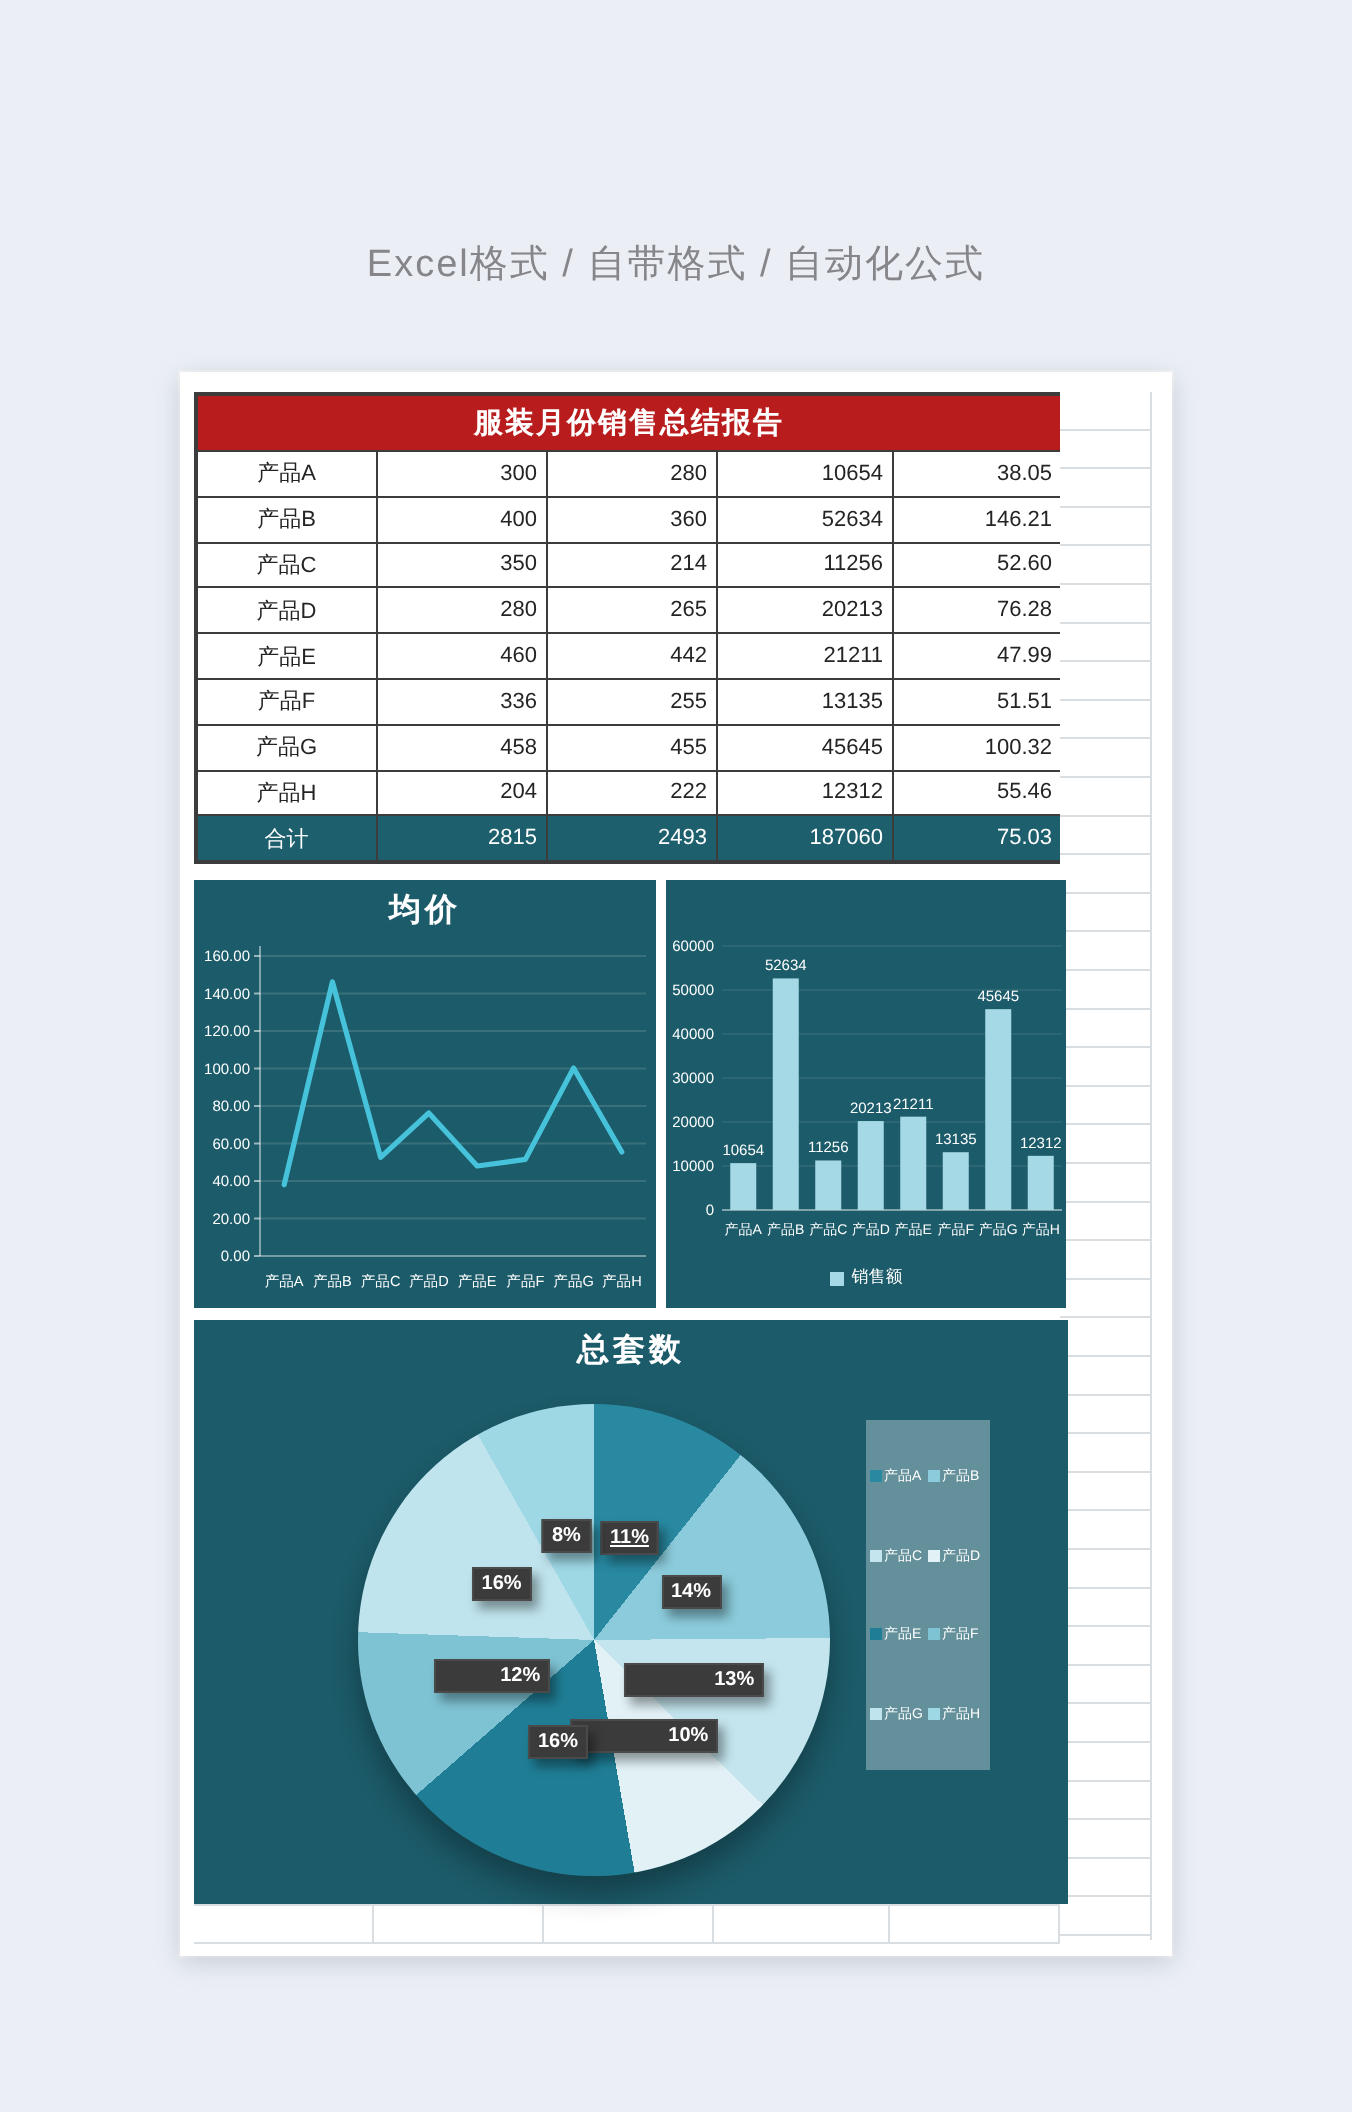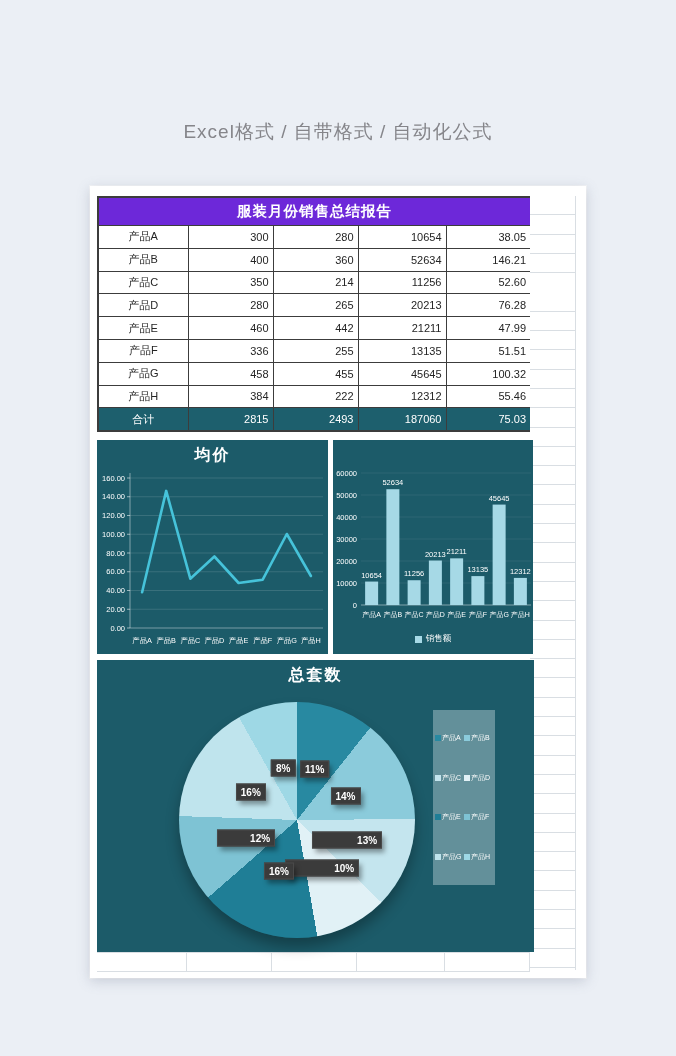--- a/index.html
+++ b/index.html
@@ -24,21 +24,21 @@
   
   table.report {
     position:absolute; left:7px; top:10px; width:433px;
     border-collapse:collapse; table-layout:fixed;
     border:2px solid #3C3C3C;
   }
   table.report th, table.report td {
     border:1.6px solid #3C3C3C; overflow:hidden; white-space:nowrap;
   }
   tr.t-title th {
-    height:25px; background:#6d28d9; color:#FFFFFF;
+    height:25px; background:#b91c1c; color:#FFFFFF;
     font-size:14.5px; font-weight:bold; text-align:center; letter-spacing:1px;margin-top:18px;
   }
   tr.t-head th {
     height:18px; background:#7BD2E2; color:#FFFFFF;
     font-size:10.5px; font-weight:normal; text-align:center;
   }
   tr.t-row td { height:19.8px; font-size:11px; color:#242424; background:#FFFFFF; }
   tr.t-row td.name, tr.t-total td.name { text-align:center; }
   td.num { text-align:right; padding-right:4px; }
   tr.t-total td {
@@ -158,21 +158,21 @@
           </tr>
           <tr class="t-row">
             <td class="name">产品G</td>
             <td class="num">458</td>
             <td class="num">455</td>
             <td class="num">45645</td>
             <td class="num">100.32</td>
           </tr>
           <tr class="t-row">
             <td class="name">产品H</td>
-            <td class="num">384</td>
+            <td class="num">204</td>
             <td class="num">222</td>
             <td class="num">12312</td>
             <td class="num">55.46</td>
           </tr>
           <tr class="t-total">
             <td class="name">合计</td>
             <td class="num">2815</td>
             <td class="num">2493</td>
             <td class="num">187060</td>
             <td class="num">75.03</td>
@@ -317,21 +317,21 @@
             <div class="leg-item">
               <span class="sw" style="background: rgb(191, 228, 237);"></span>
               <span class="tx">产品G</span>
             </div>
             <div class="leg-item">
               <span class="sw" style="background: rgb(158, 216, 229);"></span>
               <span class="tx">产品H</span>
             </div>
           </div>
         </div>
-    <div class="pct" style="left: 217.744px; top: 108.998px;">11%</div>
+    <div class="pct" style="left: 217.744px; top: 108.998px; text-decoration: underline;">11%</div>
         <div class="pct" style="left: 248.511px; top: 136.28px;">14%</div>
         <div class="pct" style="left: 250.103px; top: 180.142px; padding-left: 44px;">13%</div>
         <div class="pct" style="left: 225.198px; top: 207.761px; padding-left: 48px;">10%</div>
         <div class="pct" style="left: 181.972px; top: 210.902px;">16%</div>
         <div class="pct" style="left: 149.128px; top: 178.113px; padding-left: 32px;">12%</div>
         <div class="pct" style="left: 153.797px; top: 132.049px;">16%</div>
         <div class="pct" style="left: 186.232px; top: 107.785px;">8%</div>
       </div>
   </div>
 </div>

